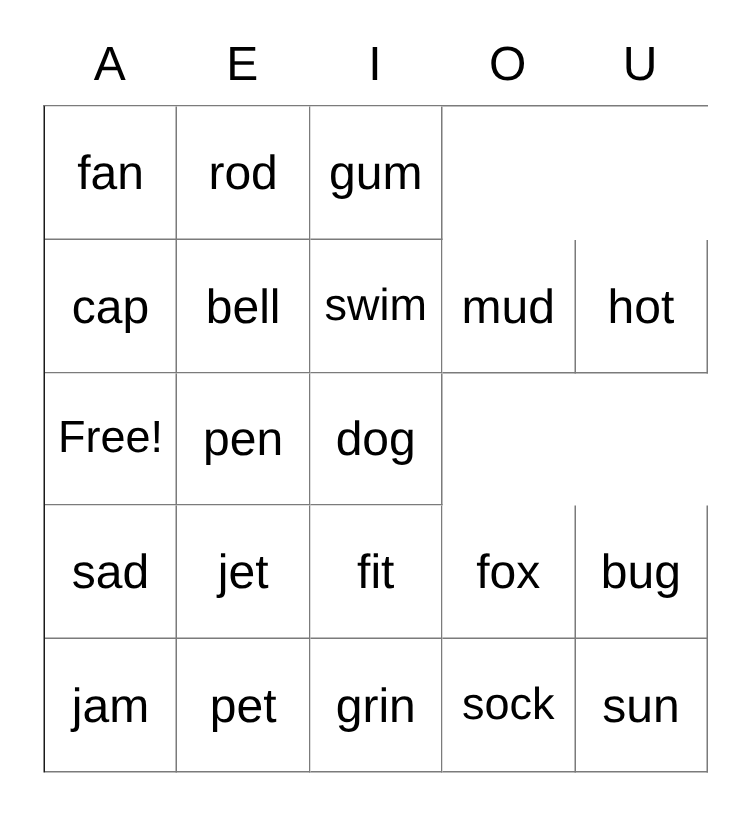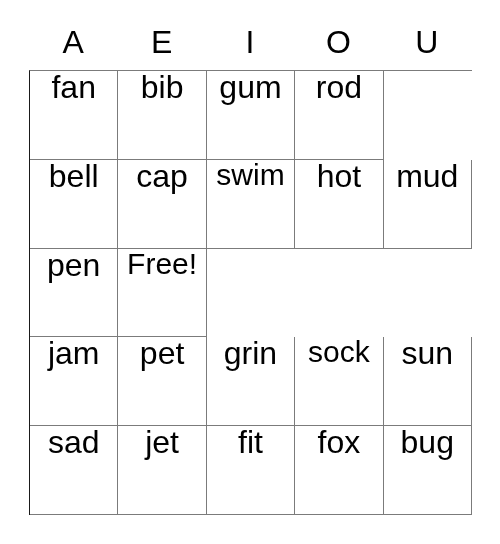--- a/index.html
+++ b/index.html
@@ -50,21 +50,21 @@
     display: flex;
     width: 442px;
     height: 88.8px;
   }
   .cell {
     width: 88.4px;
     box-sizing: border-box;
     border-right: 1px solid #7b7b7b;
     border-bottom: 1px solid #7b7b7b;
     display: flex;
-    align-items: flex-start;
+    align-items: center;
     justify-content: center;
     background: #ffffff;
     overflow: hidden;
   }
   .cell-text {
     font-size: 32px;
     line-height: 1;
     color: #000000;
     white-space: nowrap;
     text-align: center;
@@ -97,54 +97,72 @@
     </div>
   </div>
 
   <div class="grid">
 
     <div class="grid-row">
       <div class="cell">
         <span class="cell-text">fan</span>
       </div>
       <div class="cell">
-        <span class="cell-text">bib</span>
+        <span class="cell-text">rod</span>
       </div>
       <div class="cell">
         <span class="cell-text">gum</span>
-      </div>
-      <div class="cell">
-        <span class="cell-text">rod</span>
       </div>
     </div>
 
     <div class="grid-row">
       <div class="cell">
-        <span class="cell-text">bell</span>
+        <span class="cell-text">cap</span>
       </div>
       <div class="cell">
-        <span class="cell-text">cap</span>
+        <span class="cell-text">bell</span>
       </div>
       <div class="cell">
         <span class="cell-text tight">swim</span>
       </div>
       <div class="cell">
-        <span class="cell-text">hot</span>
+        <span class="cell-text">mud</span>
       </div>
       <div class="cell">
-        <span class="cell-text">mud</span>
+        <span class="cell-text">hot</span>
       </div>
     </div>
 
     <div class="grid-row">
       <div class="cell">
+        <span class="cell-text tight">Free!</span>
+      </div>
+      <div class="cell">
         <span class="cell-text">pen</span>
       </div>
       <div class="cell">
-        <span class="cell-text tight">Free!</span>
+        <span class="cell-text">dog</span>
+      </div>
+    </div>
+
+    <div class="grid-row">
+      <div class="cell">
+        <span class="cell-text">sad</span>
+      </div>
+      <div class="cell">
+        <span class="cell-text">jet</span>
+      </div>
+      <div class="cell">
+        <span class="cell-text">fit</span>
+      </div>
+      <div class="cell">
+        <span class="cell-text">fox</span>
+      </div>
+      <div class="cell">
+        <span class="cell-text">bug</span>
       </div>
     </div>
 
     <div class="grid-row">
       <div class="cell">
         <span class="cell-text">jam</span>
       </div>
       <div class="cell">
         <span class="cell-text">pet</span>
       </div>
@@ -152,32 +170,14 @@
         <span class="cell-text">grin</span>
       </div>
       <div class="cell">
         <span class="cell-text tight">sock</span>
       </div>
       <div class="cell">
         <span class="cell-text">sun</span>
       </div>
     </div>
 
-    <div class="grid-row">
-      <div class="cell">
-        <span class="cell-text">sad</span>
-      </div>
-      <div class="cell">
-        <span class="cell-text">jet</span>
-      </div>
-      <div class="cell">
-        <span class="cell-text">fit</span>
-      </div>
-      <div class="cell">
-        <span class="cell-text">fox</span>
-      </div>
-      <div class="cell">
-        <span class="cell-text">bug</span>
-      </div>
-    </div>
-
   </div>
 </div>
 
 </body></html>

